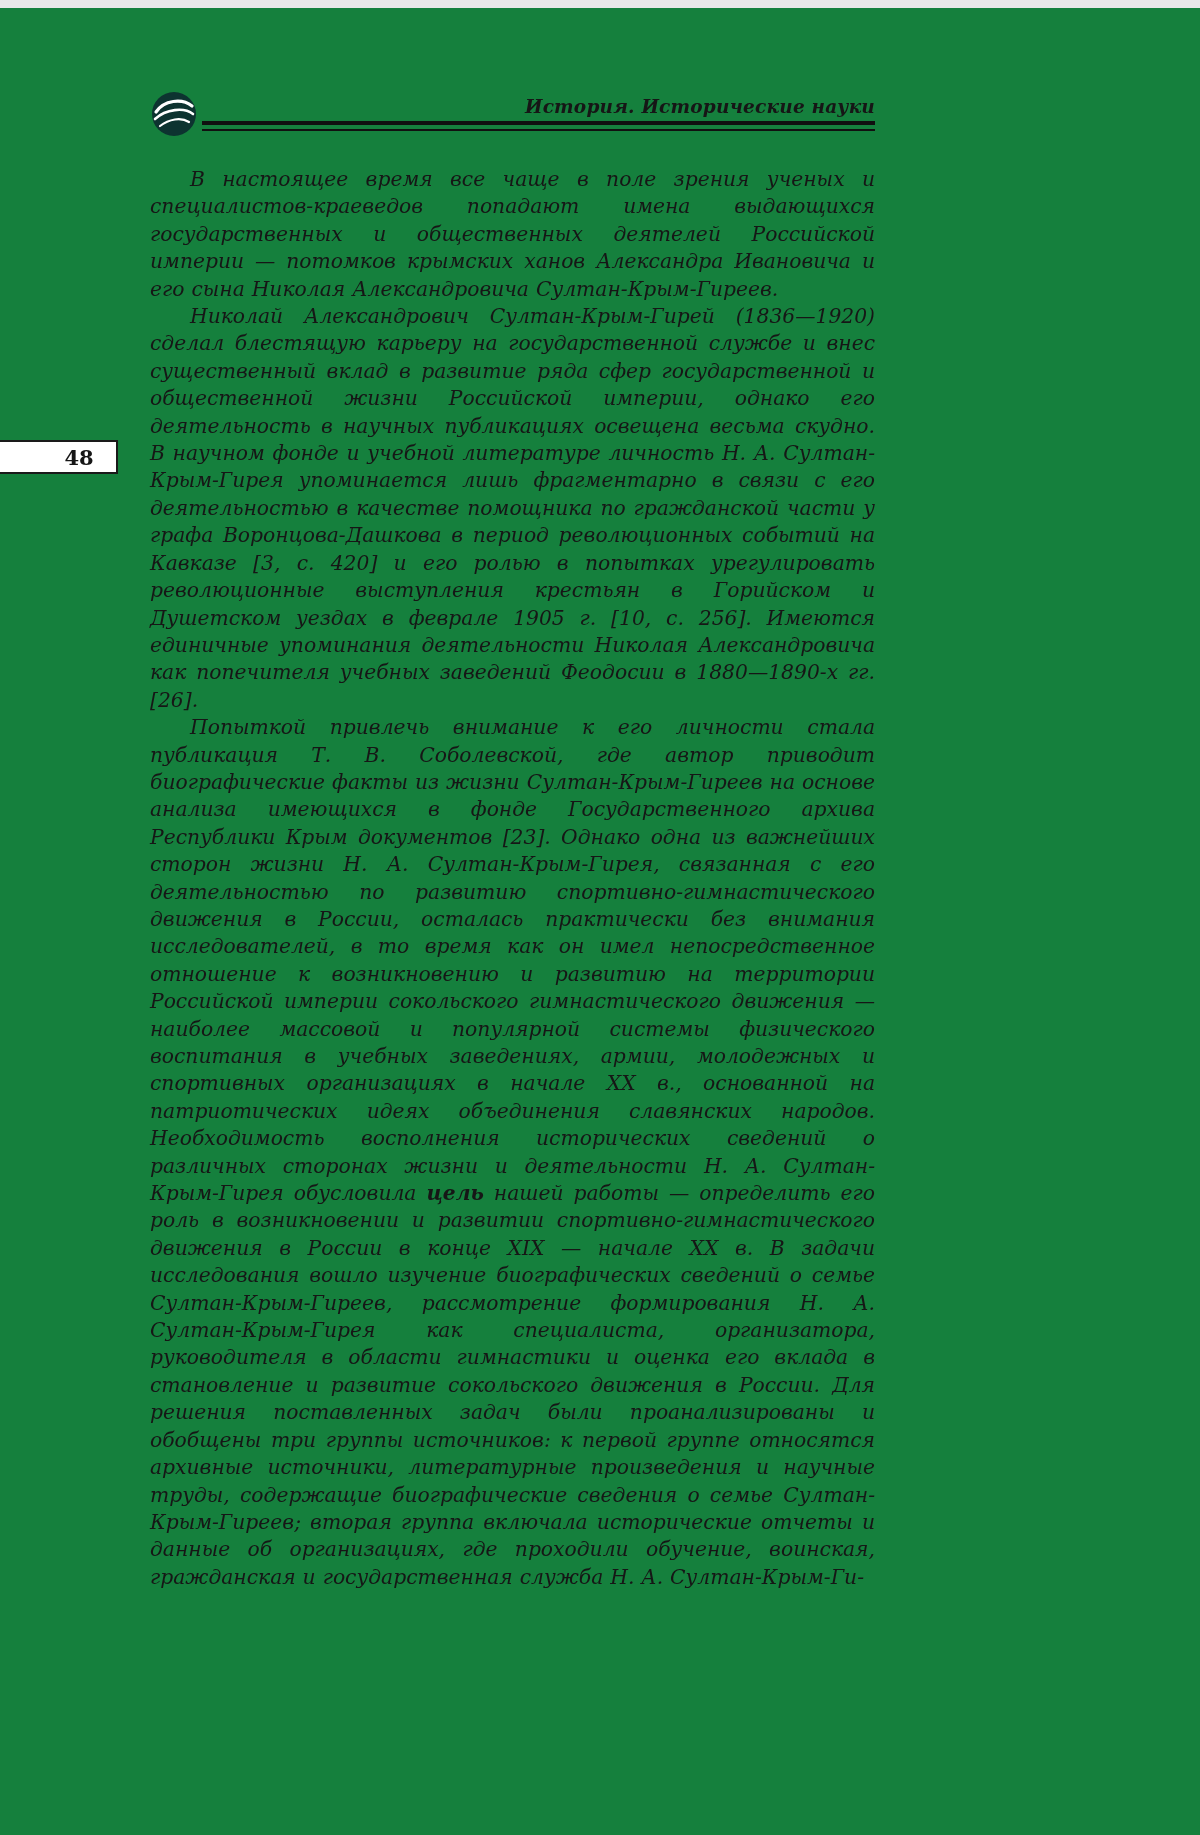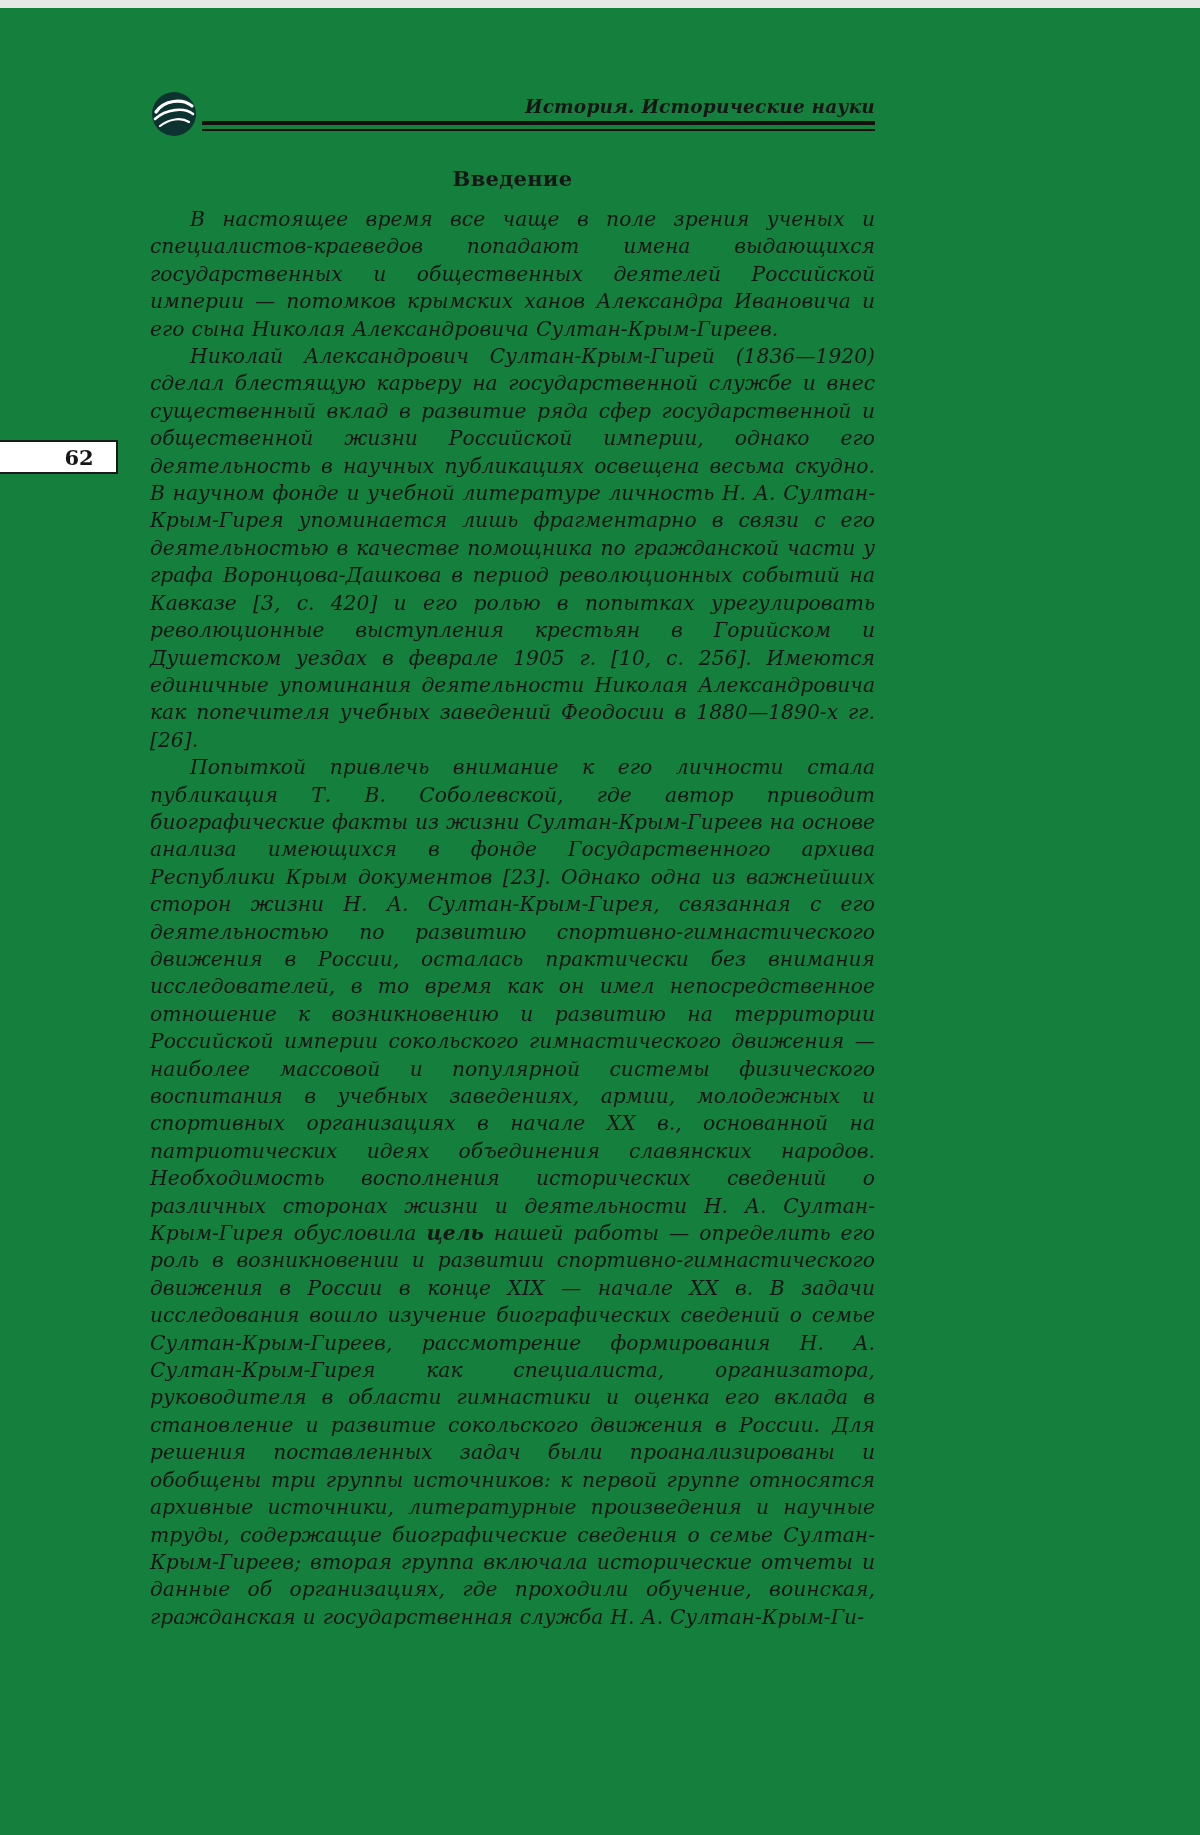--- a/index.html
+++ b/index.html
@@ -114,26 +114,25 @@
       <path d="M9 35 C 18 28, 30 26, 38 31" stroke="#ffffff" stroke-width="2.2" fill="none" stroke-linecap="round"></path>
     </svg>
   </div>
 
   <div class="running-head">История. Исторические науки</div>
 
   <div class="header-rule-thick"></div>
   <div class="header-rule-thin"></div>
 
   <div class="page-number-box">
-    <span>62</span>
+    <span>48</span>
   </div>
 
   <div class="content">
 
-    <h2 class="section-heading">Введение</h2>
 
     <p>В настоящее время все чаще в поле зрения ученых и специалистов-краеведов попадают имена выдающихся государственных и общественных деятелей Российской империи — потомков крымских ханов Александра Ивановича и его сына Николая Александровича Султан-Крым-Гиреев.</p>
 
     <p>Николай Александрович Султан-Крым-Гирей (1836—1920) сделал блестящую карьеру на государственной службе и внес существенный вклад в развитие ряда сфер государственной и общественной жизни Российской империи, однако его деятельность в научных публикациях освещена весьма скудно. В научном фонде и учебной литературе личность Н. А. Султан-Крым-Гирея упоминается лишь фрагментарно в связи с его деятельностью в качестве помощника по гражданской части у графа Воронцова-Дашкова в период революционных событий на Кавказе [3, с. 420] и его ролью в попытках урегулировать революционные выступления крестьян в Горийском и Душетском уездах в феврале 1905 г. [10, с. 256]. Имеются единичные упоминания деятельности Николая Александровича как попечителя учебных заведений Феодосии в 1880—1890-х гг. [26].</p>
 
     <p><span>Попыткой привлечь внимание к его личности стала публикация Т. В. Соболевской, где автор приводит биографические факты из жизни Султан-Крым-Гиреев на основе анализа имеющихся в фонде Государственного архива Республики Крым документов [23]. Однако одна из важнейших сторон жизни Н. А. Султан-Крым-Гирея, связанная с его деятельностью по развитию спортивно-гимнастического движения в России, осталась практически без внимания исследователей, в то время как он имел непосредственное отношение к возникновению и развитию на территории Российской империи сокольского гимнастического движения — наиболее массовой и популярной системы физического воспитания в учебных заведениях, армии, молодежных и спортивных организациях в начале XX в., основанной на патриотических идеях объединения славянских народов. Необходимость восполнения исторических сведений о различных сторонах жизни и деятельности Н. А. Султан-Крым-Гирея обусловила</span> <span class="bold-inline">цель</span> <span>нашей работы — определить его роль в возникновении и развитии спортивно-гимнастического движения в России в конце XIX — начале XX в. В задачи исследования вошло изучение биографических сведений о семье Султан-Крым-Гиреев, рассмотрение формирования Н. А. Султан-Крым-Гирея как специалиста, организатора, руководителя в области гимнастики и оценка его вклада в становление и развитие сокольского движения в России. Для решения поставленных задач были проанализированы и обобщены три группы источников: к первой группе относятся архивные источники, литературные произведения и научные труды, содержащие биографические сведения о семье Султан-Крым-Гиреев; вторая группа включала исторические отчеты и данные об организациях, где проходили обучение, воинская, гражданская и государственная служба Н. А. Султан-Крым-Ги-</span></p>
 
   </div>
 
 </div>

